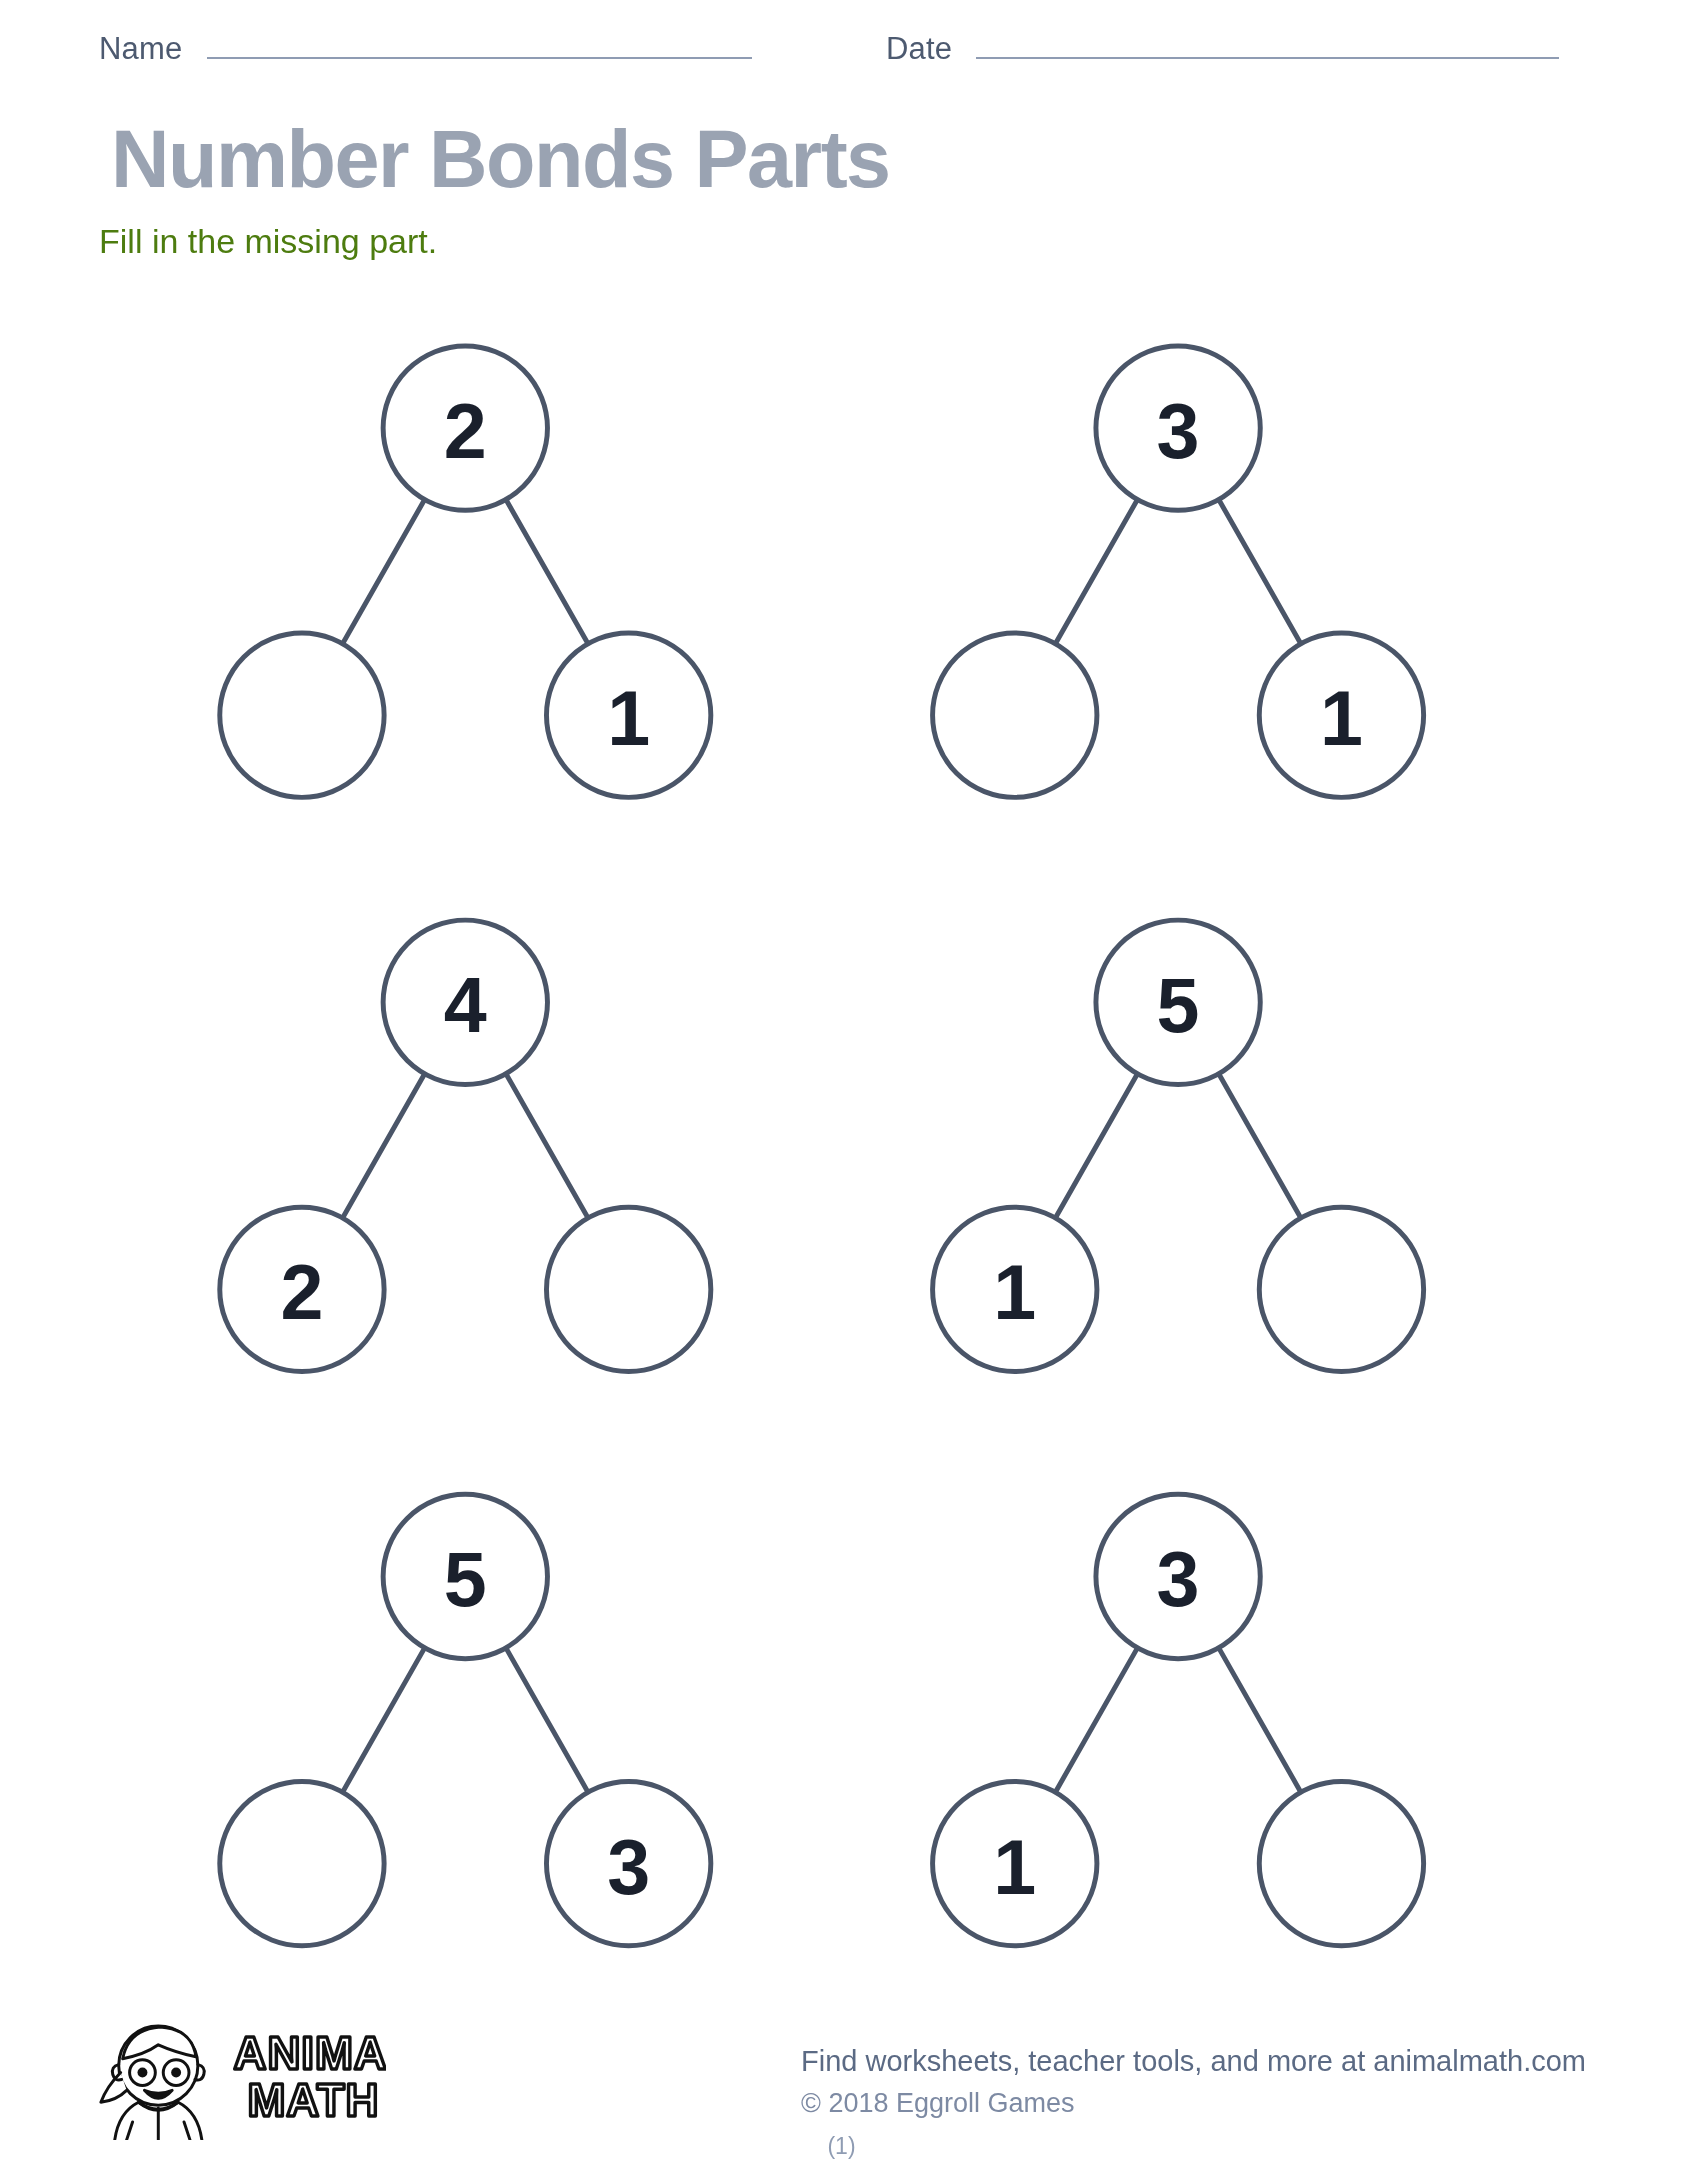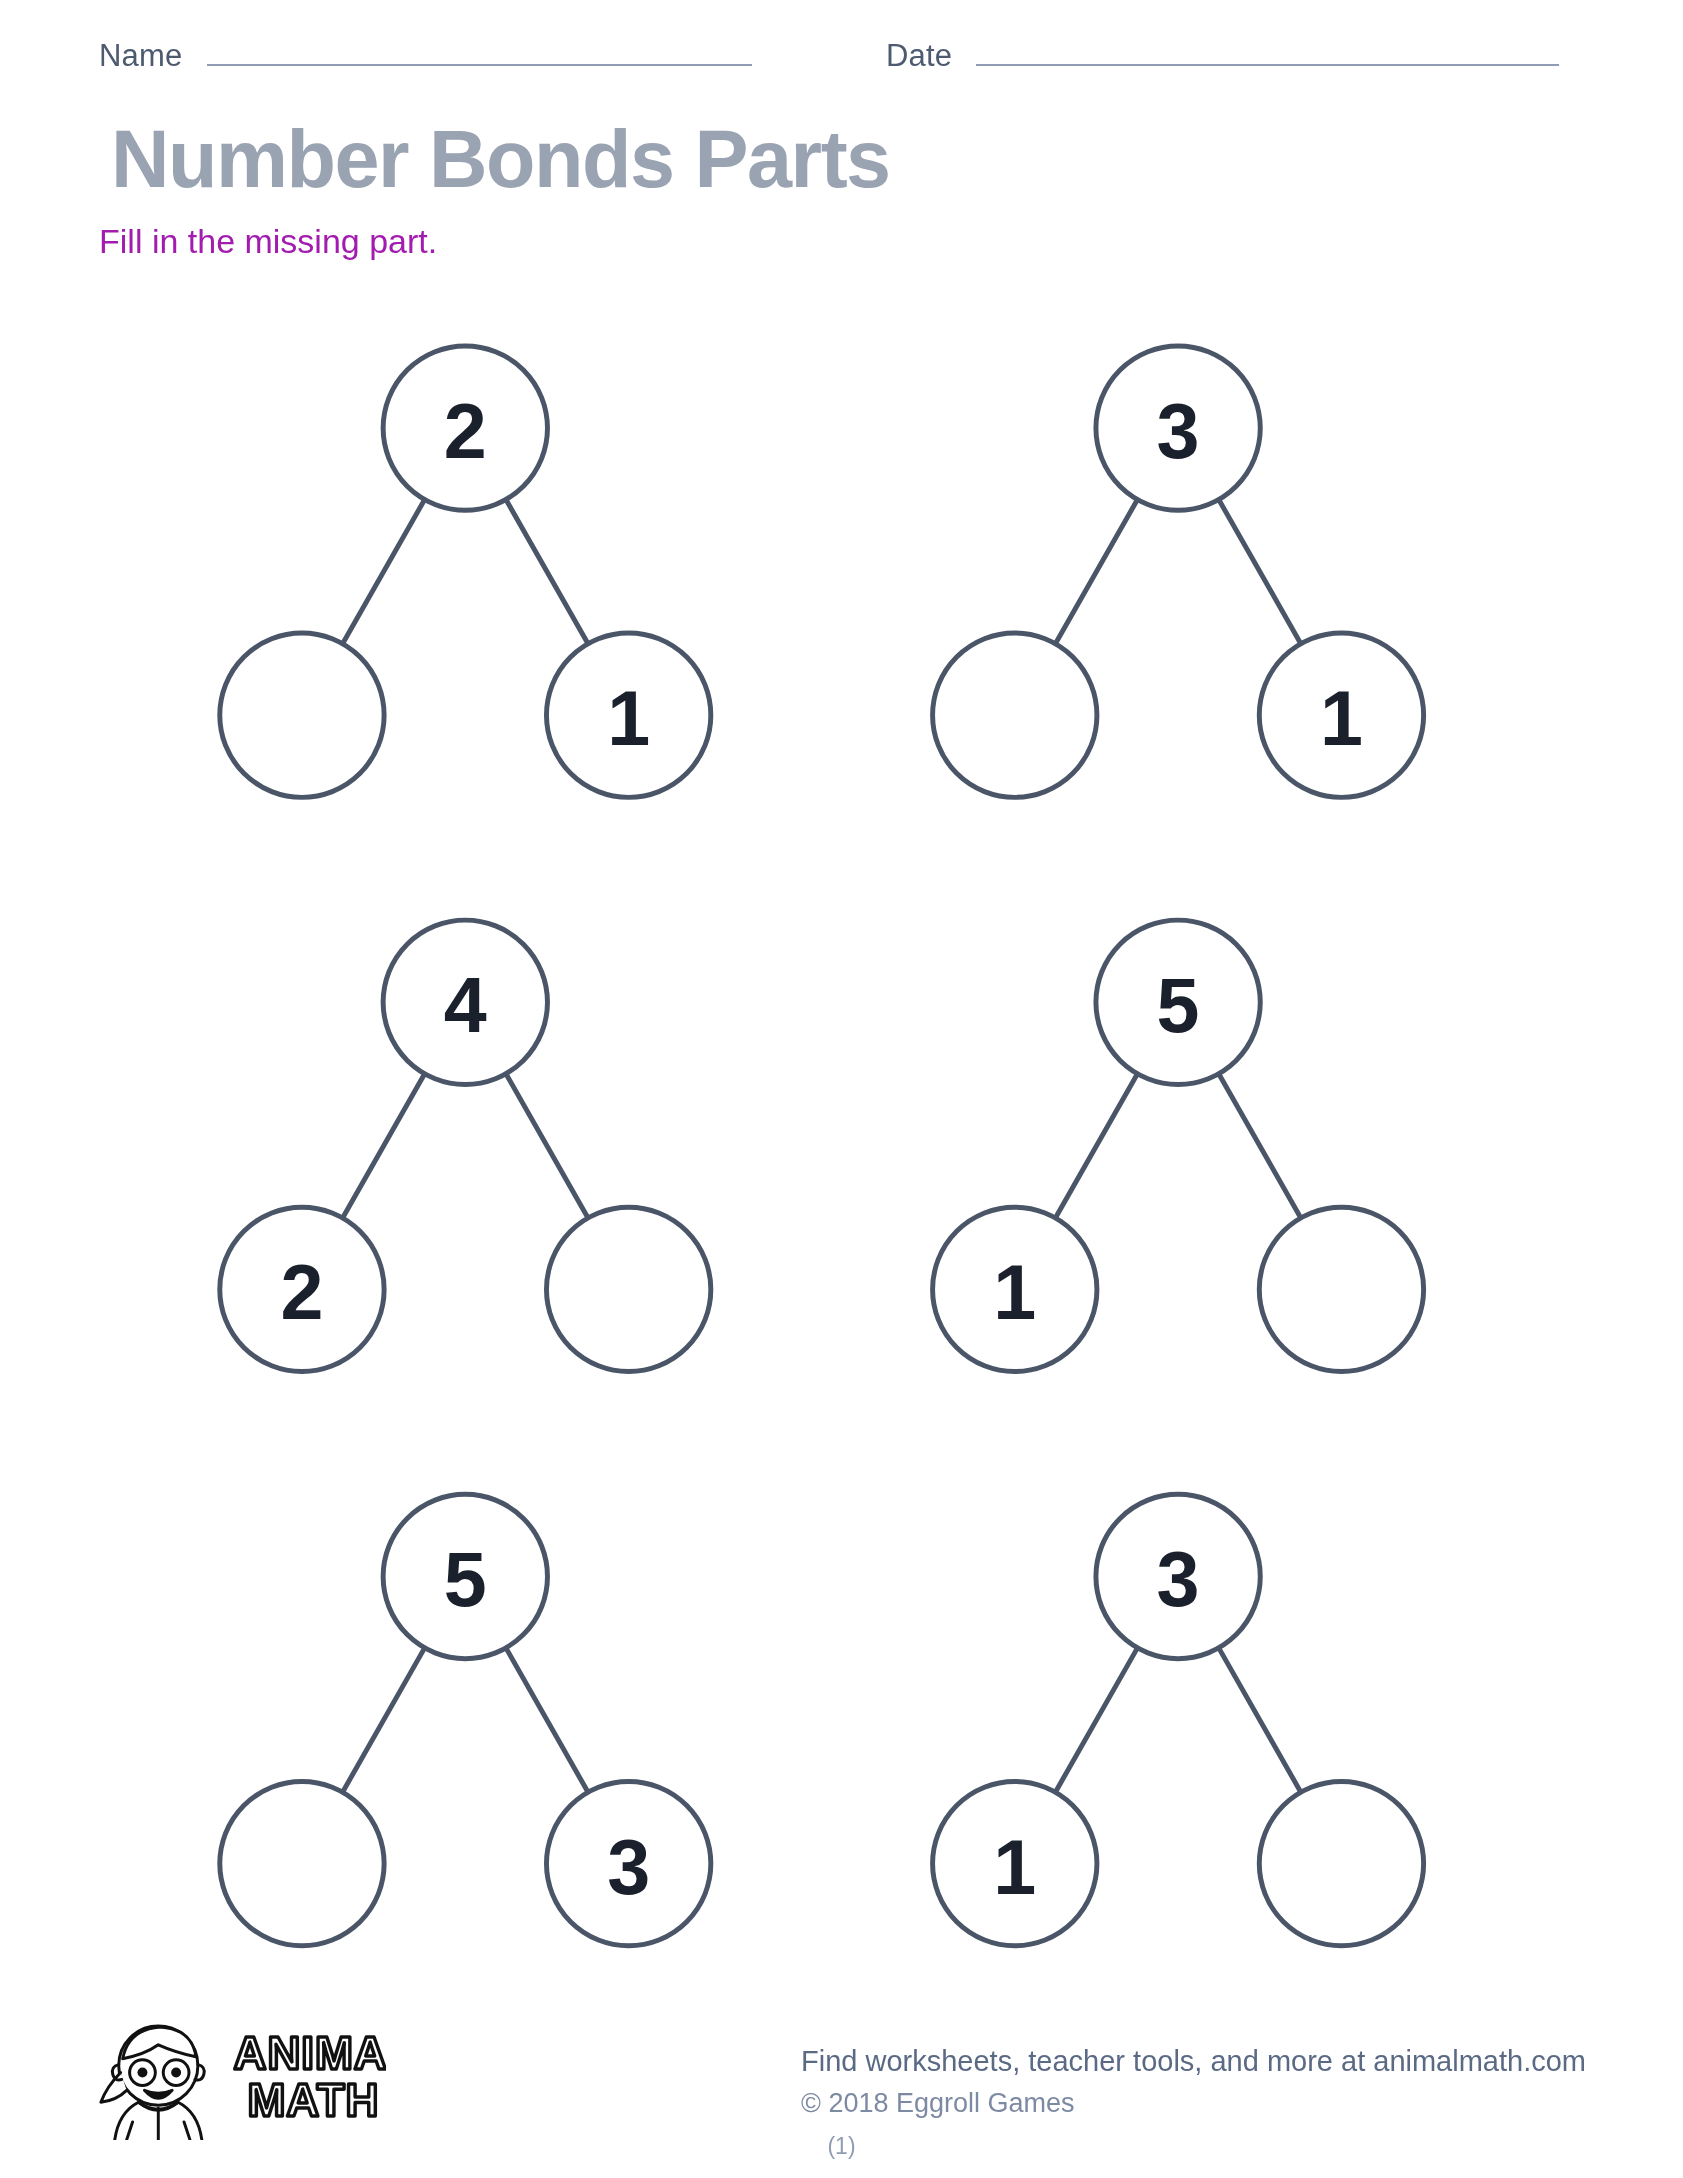--- a/index.html
+++ b/index.html
@@ -11,21 +11,21 @@
     width: 1683px;
     height: 2178px;
     position: relative;
     font-family: "Liberation Sans", sans-serif;
     overflow: hidden;
   }
 
   
   .header-row {
     position: absolute;
-    top: 38px;
+    top: 31px;
     left: 0;
     width: 1683px;
     height: 59px;
   }
   .field {
     position: absolute;
     display: flex;
     align-items: baseline;
   }
   .field-name { left: 99px; width: 653px; }
@@ -57,21 +57,21 @@
     color: #9aa3b2;
     letter-spacing: -1.5px;
     line-height: 1.0;
     margin: 12px;
     white-space: nowrap;
   }
   .page-subtitle {
     margin: 22px 0 0 0;
     font-size: 34px;
     font-weight: 400;
-    color: #a21caf;
+    color: #4d7c0f;
     letter-spacing: 0px;
   }
 
   
   .problems {
     position: absolute;
     top: 337px;
     left: 0;
     width: 1683px;
   }

